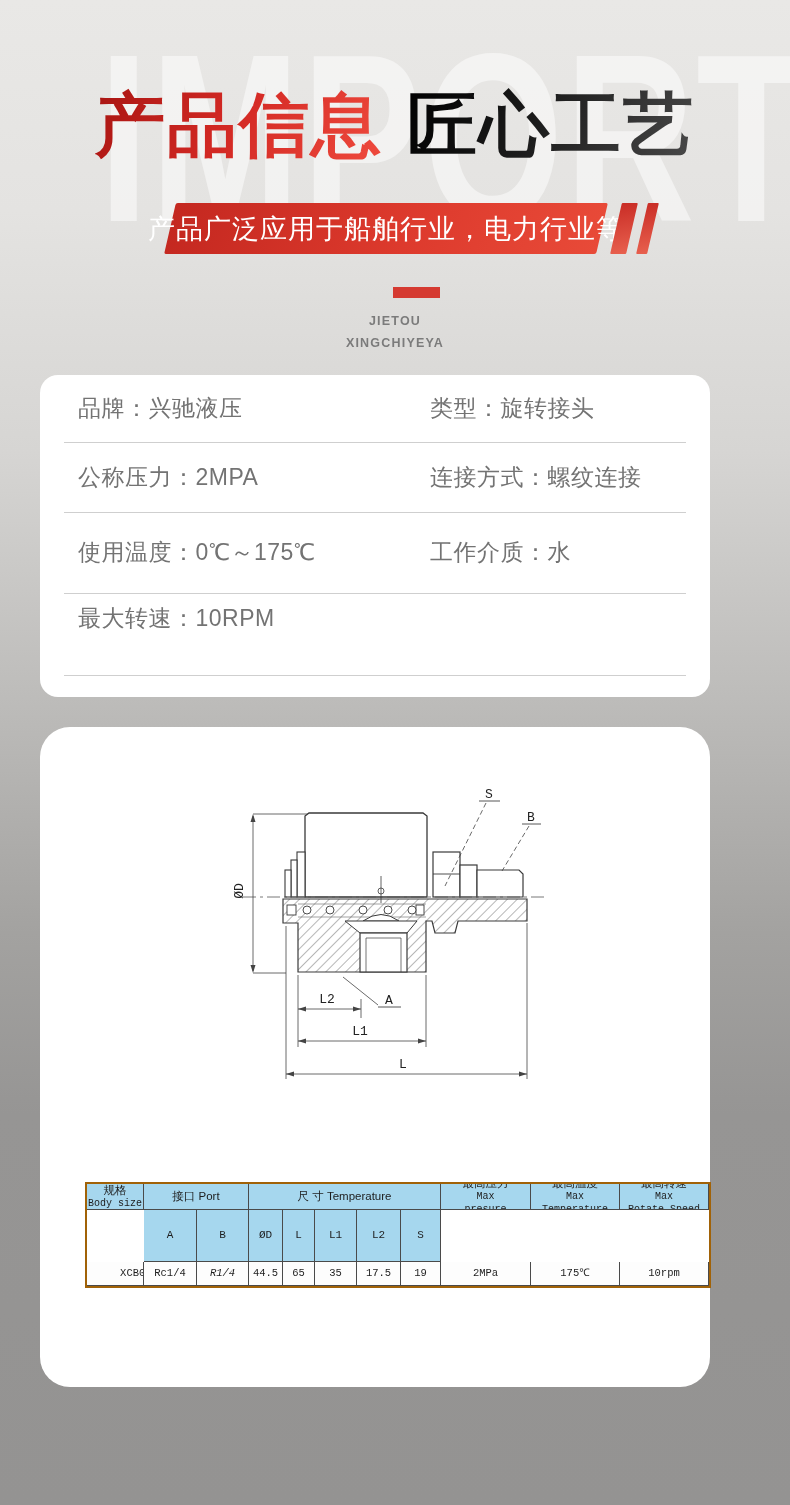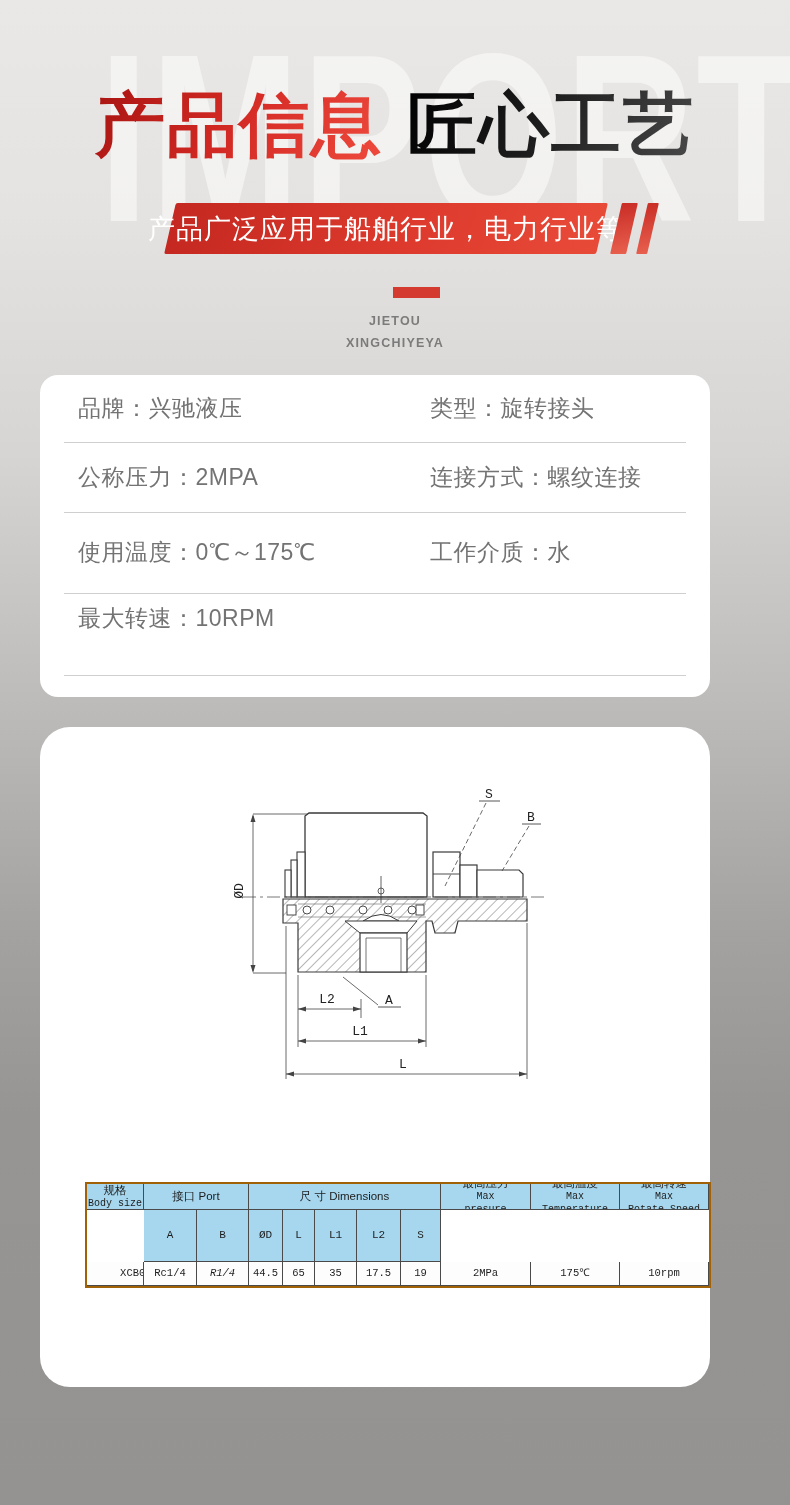--- a/index.html
+++ b/index.html
@@ -189,21 +189,21 @@
     <div class="spec-table">
 
       <div class="cell hdr span2r" style="grid-column:1;grid-row:1;">
         <div class="cn">规格</div>
         <div class="en">Body size</div>
       </div>
       <div class="cell hdr" style="grid-column:2 / span 2;grid-row:1;">
         <div class="cn">接口 Port</div>
       </div>
       <div class="cell hdr" style="grid-column:4 / span 5;grid-row:1;">
-        <div class="cn">尺 寸  Dimensions</div>
+        <div class="cn">尺 寸  Temperature</div>
       </div>
       <div class="cell hdr span2r" style="grid-column:9;grid-row:1;">
         <div class="cn">最高压力</div>
         <div class="en">Max</div>
         <div class="en">presure</div>
       </div>
       <div class="cell hdr span2r" style="grid-column:10;grid-row:1;">
         <div class="cn">最高温度</div>
         <div class="en">Max</div>
         <div class="en">Temperature</div>

